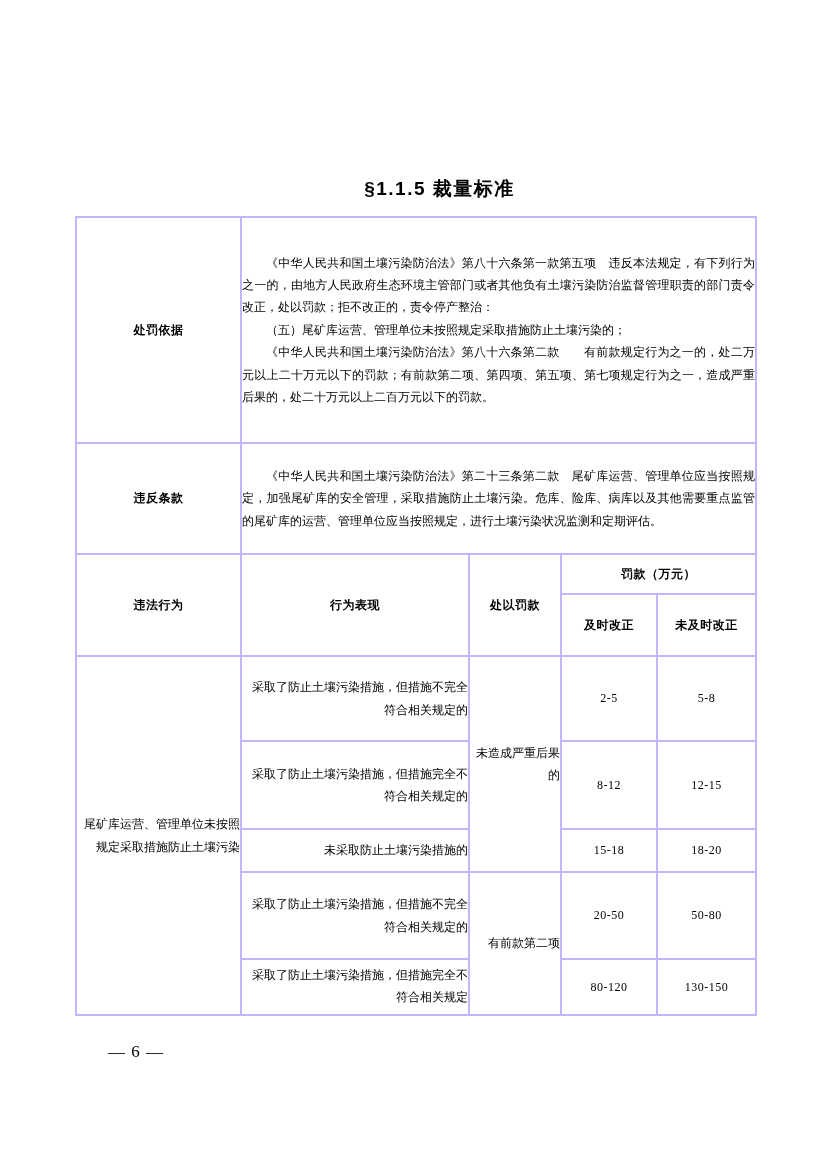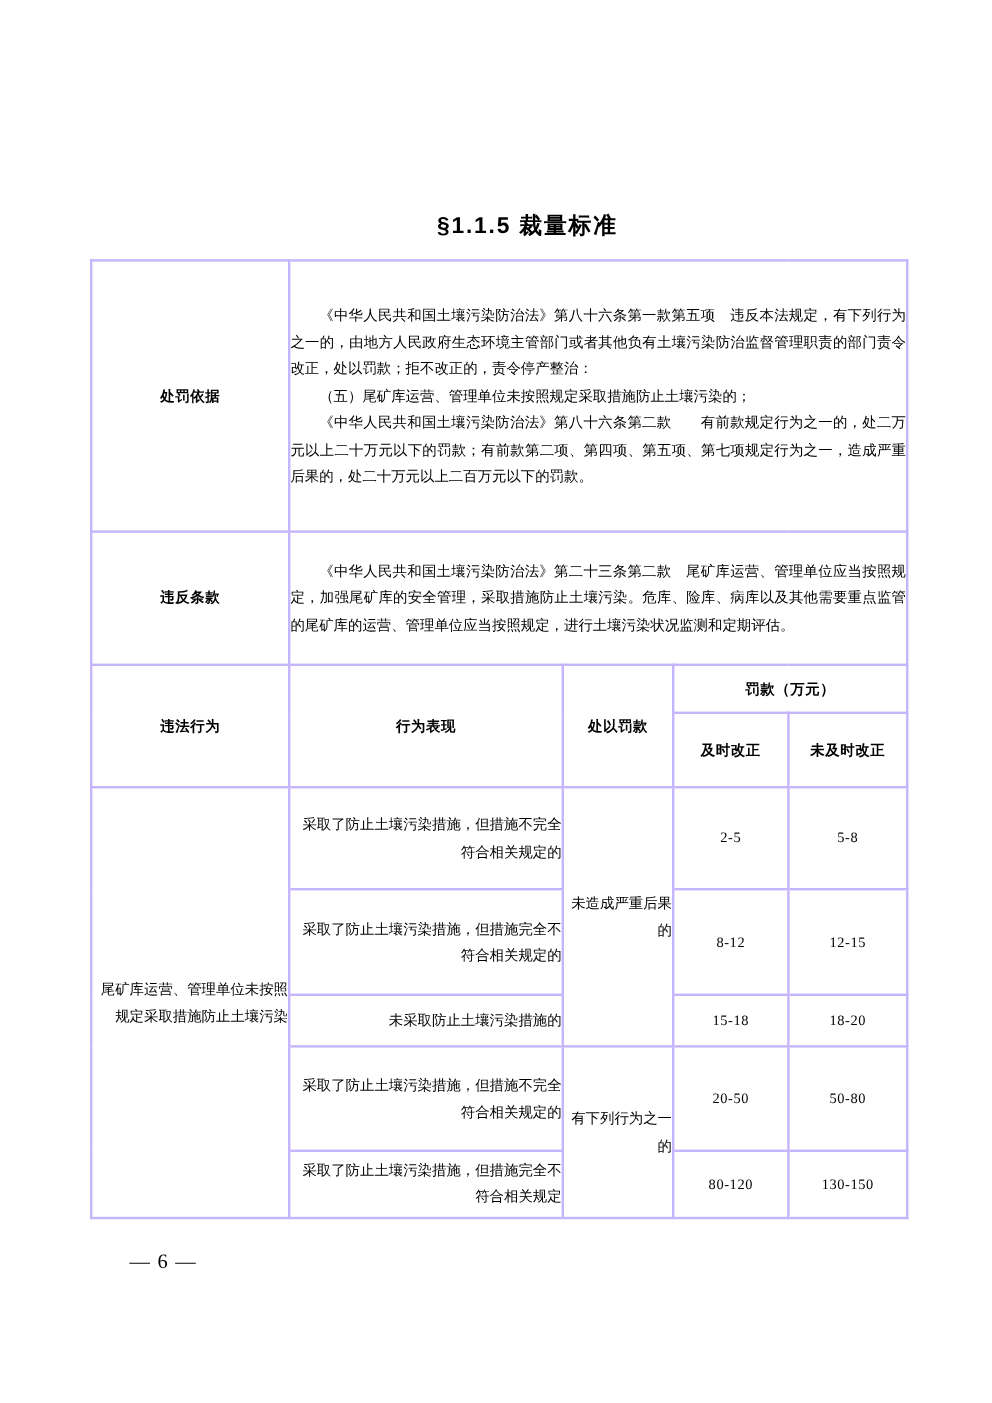--- a/index.html
+++ b/index.html
@@ -122,21 +122,21 @@
         <td class="num-cell">8-12</td>
         <td class="num-cell">12-15</td>
       </tr>
       <tr class="row-d3">
         <td class="center-cell">未采取防止土壤污染措施的</td>
         <td class="num-cell">15-18</td>
         <td class="num-cell">18-20</td>
       </tr>
       <tr class="row-d4">
         <td class="center-cell">采取了防止土壤污染措施，但措施不完全符合相关规定的</td>
-        <td class="center-cell" rowspan="2">有下列行为之一的</td>
+        <td class="center-cell" rowspan="2">有前款第二项</td>
         <td class="num-cell">20-50</td>
         <td class="num-cell">50-80</td>
       </tr>
       <tr class="row-d5">
         <td class="center-cell">
           <div class="clip-2line">采取了防止土壤污染措施，但措施完全不符合相关规定</div>
         </td>
         <td class="num-cell">80-120</td>
         <td class="num-cell">130-150</td>
       </tr>

